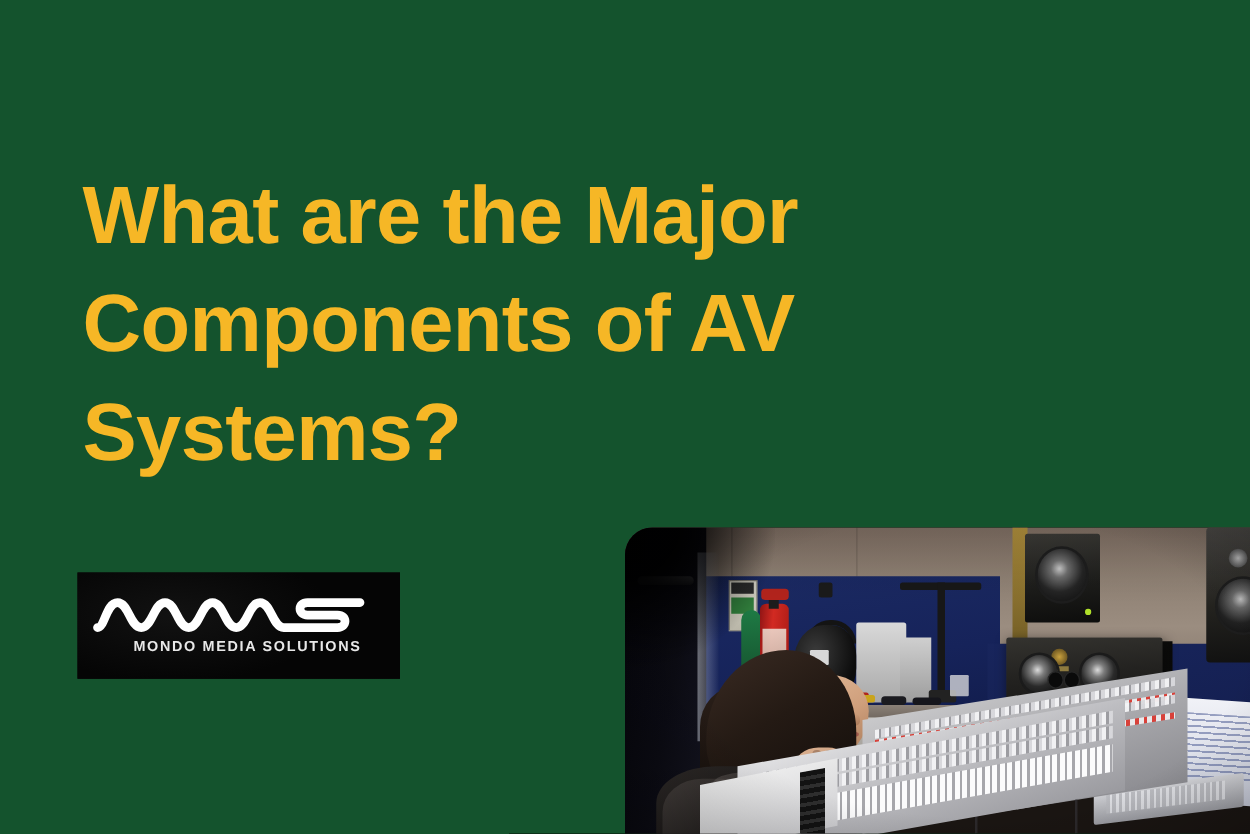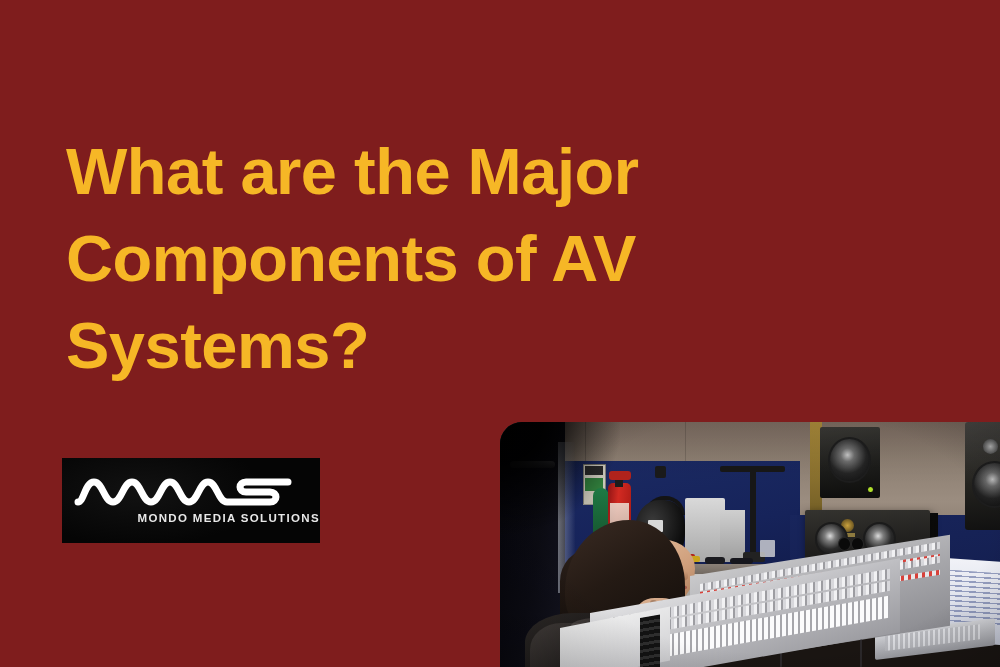--- a/index.html
+++ b/index.html
@@ -6,21 +6,21 @@
   * { margin:0; padding:0; box-sizing:border-box; }
   html, body {
     width:1000px; height:667px;
     background:#000;
     font-family:"Liberation Sans", sans-serif;
     overflow:hidden;
   }
   #slide {
     position:relative;
     width:1000px; height:667px;
-    background:#7f1d1d;
+    background:#14532d;
   }
 
   
   #headline {
     position:absolute;
     left:66px; top:128px;
     width:640px;
     color:#f6b726;
     font-size:65px;
     font-weight:bold;
@@ -40,21 +40,21 @@
     overflow:hidden;
   }
   #logo-mark {
     position:absolute;
     left:12px; top:12px;
     width:236px; height:42px;
   }
   #logo-wordmark {
     position:absolute;
     left:0; right:0; top:54px;
-    text-align:right;
+    text-align:center;
     color:#e8e8e8;
     font-size:11.5px;
     font-weight:600;
     letter-spacing:1.35px;
     white-space:nowrap;
     padding-left:14px;
   }
 
   
   #photo {

